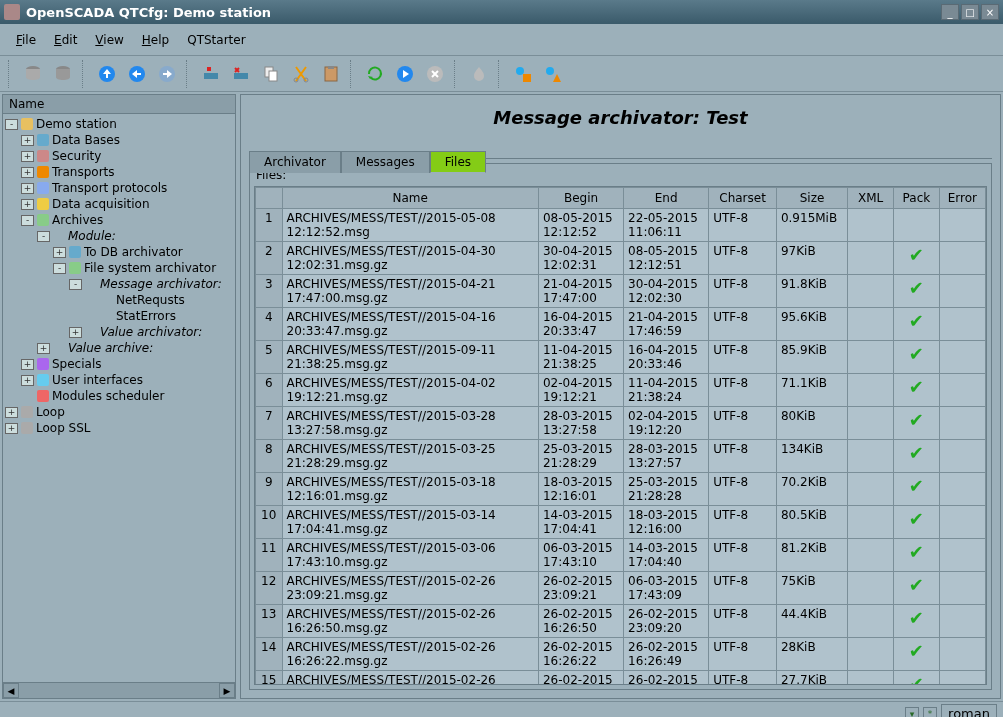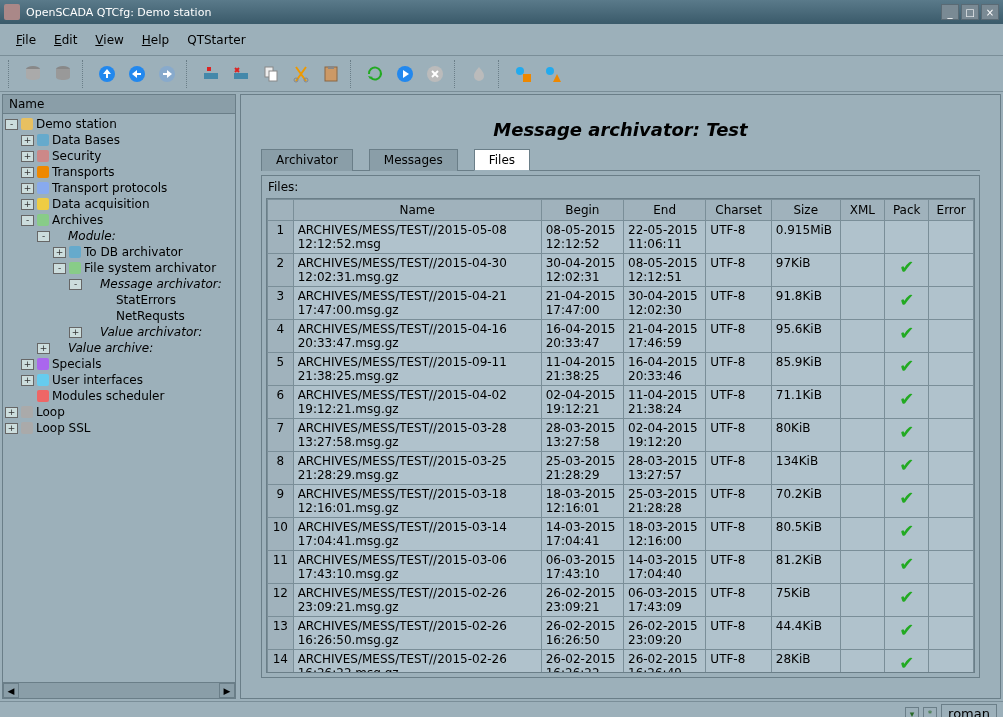--- a/index.html
+++ b/index.html
@@ -1,20 +1,20 @@
 <!DOCTYPE html>
 <html><head>
 <meta charset="utf-8">
 <style>
 * { box-sizing: border-box; margin: 0; padding: 0; }
 body { font-family: "DejaVu Sans", Arial, sans-serif; font-size: 12px; background: #96aab4; width: 1003px; height: 717px; overflow: hidden; }
 
 .titlebar { height: 24px; background: linear-gradient(#5a7a8a, #3a5a6a); display: flex; align-items: center; padding: 0 4px; color: #fff; }
 .titlebar-icon { width: 16px; height: 16px; margin-right: 6px; background: #a88; border-radius: 2px; }
-.titlebar-text { flex: 1; font-weight: normal; font-size: 11px; }
+.titlebar-text { flex: 1; font-weight: bold; font-size: 13px; }
 .titlebar-btns { display: flex; gap: 2px; }
 .titlebar-btn { width: 18px; height: 16px; background: #7a8a94; border: 1px solid #5a6a74; display: flex; align-items: center; justify-content: center; font-size: 10px; color: #fff; }
 
 .menubar { height: 32px; background: #9cb0ba; display: flex; align-items: center; padding: 0 8px; gap: 2px; border-bottom: 1px solid #7a8e98; }
 .menuitem { padding: 2px 8px; cursor: default; }
 .menuitem u { text-decoration: underline; }
 
 .toolbar { height: 36px; background: #9cb0ba; display: flex; align-items: center; padding: 0 6px; gap: 4px; border-bottom: 1px solid #7a8e98; }
 .tool-sep { width: 6px; height: 28px; border-left: 1px dotted #6a7e88; margin: 0 2px; }
 .tool-btn { width: 26px; height: 26px; display: flex; align-items: center; justify-content: center; border-radius: 2px; }
@@ -28,25 +28,25 @@
 .tree-row { display: flex; align-items: center; height: 16px; white-space: nowrap; }
 .tree-indent { display: inline-block; }
 .tree-exp { width: 13px; text-align: center; font-size: 9px; color: #333; border: 1px solid #666; background: #cdd; line-height: 9px; height: 11px; margin-right: 2px; }
 .tree-icon { width: 14px; height: 14px; margin-right: 2px; display: inline-flex; align-items: center; justify-content: center; }
 .tree-row.selected { background: #4a6a9a; color: #fff; }
 .tree-row.italic .tree-label { font-style: italic; }
 .tree-sb { height: 16px; background: #8a9ea8; border-top: 1px solid #6a7e88; display: flex; }
 .tree-sb-arrow { width: 16px; border: 1px solid #6a7e88; display:flex; align-items:center; justify-content:center; font-size:9px; }
 .tree-sb-track { flex:1; }
 
-.right-panel { flex: 1; background: #9cb0ba; border: 1px solid #6a7e88; display: flex; flex-direction: column; padding: 20px; overflow: hidden; }
+.right-panel { flex: 1; background: #9cb0ba; border: 1px solid #6a7e88; display: flex; flex-direction: column; padding: 8px; overflow: hidden; }
 .page-title { font-size: 18px; font-weight: bold; font-style: italic; text-align: center; padding: 4px 0 8px; }
 .tabbar { display: flex; border-bottom: 1px solid #6a7e88; }
-.tab { padding: 3px 14px; background: #8a9ea8; border: 1px solid #6a7e88; border-bottom: none; margin-right: 16px; position: relative; top: 1px; }
-.tab.active { background: #ffffff; border-bottom: 1px solid #9cb0ba; }
+.tab { padding: 3px 14px; background: #8a9ea8; border: 1px solid #6a7e88; border-bottom: none; margin-right: 0; position: relative; top: 15px; }
+.tab.active { background: #84cc16; border-bottom: 1px solid #9cb0ba; }
 
 .files-box { flex: 1; border: 1px solid #6a7e88; margin-top: 4px; padding: 4px; display: flex; flex-direction: column; overflow: hidden; }
 .files-label { padding: 0 0 4px 2px; }
 .table-wrap { flex: 1; overflow: auto; border: 1px solid #6a7e88; background: #b0c2cc; }
 table { border-collapse: collapse; width: 100%; font-size: 12px; }
 th { background: #a0b2bc; border: 1px solid #7a8e98; padding: 3px 6px; font-weight: normal; position: sticky; top: 0; }
 td { border: 1px solid #7a8e98; padding: 2px 4px; background: #b0c2cc; vertical-align: top; height: 30px; }
 td.rowhdr { background: #a0b2bc; text-align: center; width: 24px; }
 .check { color: #2a2; font-size: 18px; font-weight: bold; text-align: center; }
 .col-name { width: 235px; }
@@ -288,27 +288,27 @@
         <div class="tree-row italic">
           <span class="tree-indent" style="width: 64px;"></span>
           <span class="tree-exp">-</span>
           <span class="tree-icon"></span>
           <span class="tree-label">Message archivator:</span>
         </div>
         <div class="tree-row">
           <span class="tree-indent" style="width: 80px;"></span>
           <span class="tree-exp" style="visibility: hidden;"></span>
           <span class="tree-icon"></span>
-          <span class="tree-label">StatErrors</span>
+          <span class="tree-label">NetRequsts</span>
         </div>
         <div class="tree-row">
           <span class="tree-indent" style="width: 80px;"></span>
           <span class="tree-exp" style="visibility: hidden;"></span>
           <span class="tree-icon"></span>
-          <span class="tree-label">NetRequsts</span>
+          <span class="tree-label">StatErrors</span>
         </div>
         <div class="tree-row italic">
           <span class="tree-indent" style="width: 64px;"></span>
           <span class="tree-exp">+</span>
           <span class="tree-icon"></span>
           <span class="tree-label">Value archivator:</span>
         </div>
         <div class="tree-row italic">
           <span class="tree-indent" style="width: 32px;"></span>
           <span class="tree-exp">+</span>

